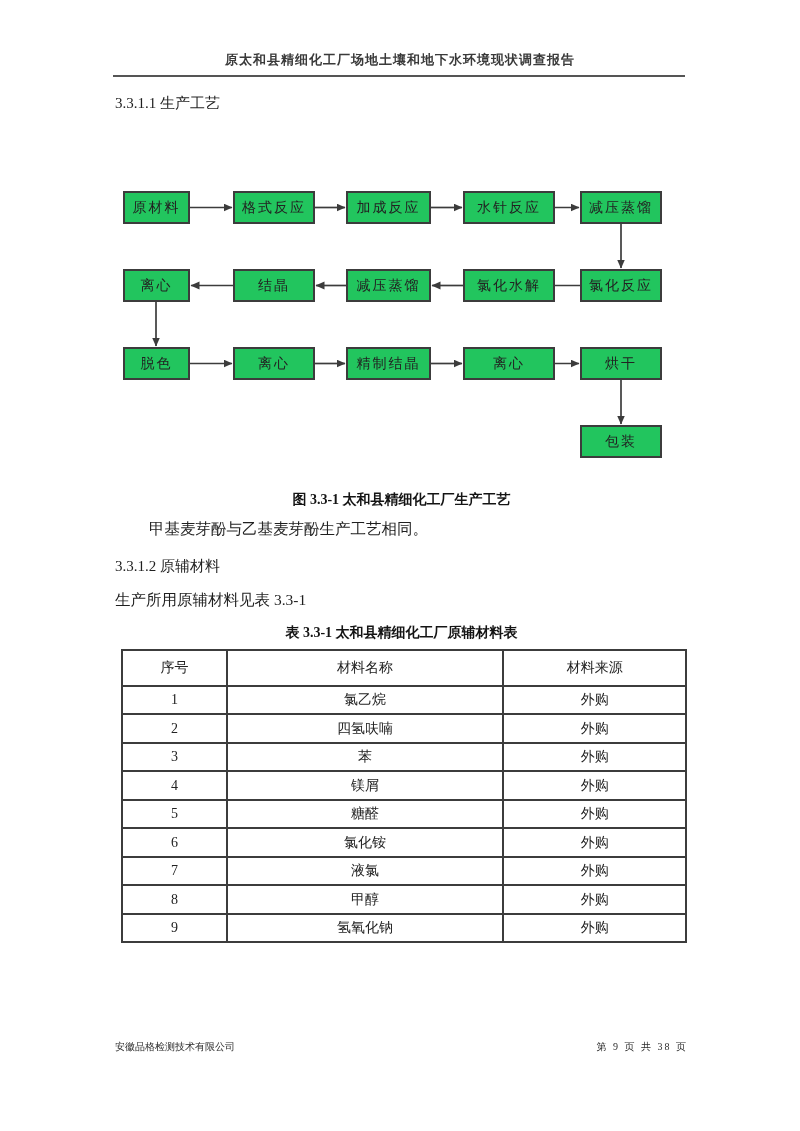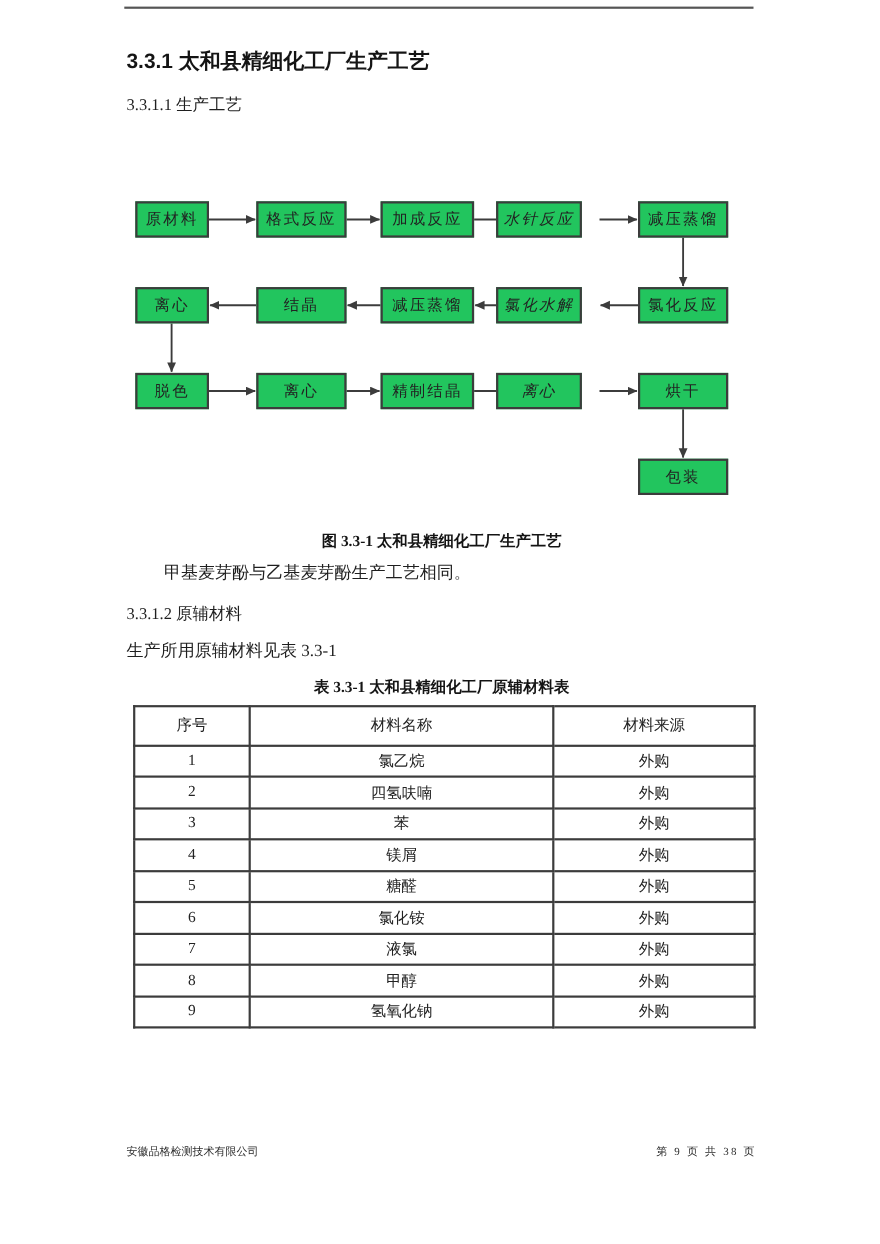--- a/index.html
+++ b/index.html
@@ -71,21 +71,21 @@
     display: flex;
     align-items: center;
     justify-content: center;
     font-size: 14px;
     color: #222;
     letter-spacing: 2px;
   }
   .c1 { left: 8px;   width: 67px; }
   .c2 { left: 118px; width: 82px; }
   .c3 { left: 231px; width: 85px; }
-  .c4 { left: 336px; width: 78px; font-style: italic; }
+  .c4 { left: 348px; width: 92px; }
   .c5 { left: 465px; width: 82px; }
   .r1 { top: 0; }
   .r2 { top: 78px; }
   .r3 { top: 156px; }
   .r4 { top: 234px; }
 
   
   table.materials {
     margin: 7px 0 0 6px;
     width: 566px;
@@ -118,24 +118,24 @@
     font-size: 10px;
     color: #2c2c2c;
   }
   .footer .pageinfo { letter-spacing: 2px; }
 </style>
 </head>
 <body>
 
 <div class="page">
 
+  <div class="header-title">原太和县精细化工厂场地土壤和地下水环境现状调查报告</div>
   <div class="header-rule"></div>
 
   <div class="content">
-    <div class="h-main">3.3.1 太和县精细化工厂生产工艺</div>
     <div class="h-sub">3.3.1.1 生产工艺</div>
 
     <div class="flowchart">
       <svg class="arrows" viewBox="0 0 573 270" xmlns="http://www.w3.org/2000/svg">
         <defs>
           <marker id="ah" markerWidth="10" markerHeight="9" refX="8.5" refY="4" orient="auto" markerUnits="userSpaceOnUse">
             <path d="M0,0 L9,4 L0,8 Z" fill="#3c3c3c"></path>
           </marker>
         </defs>
 

